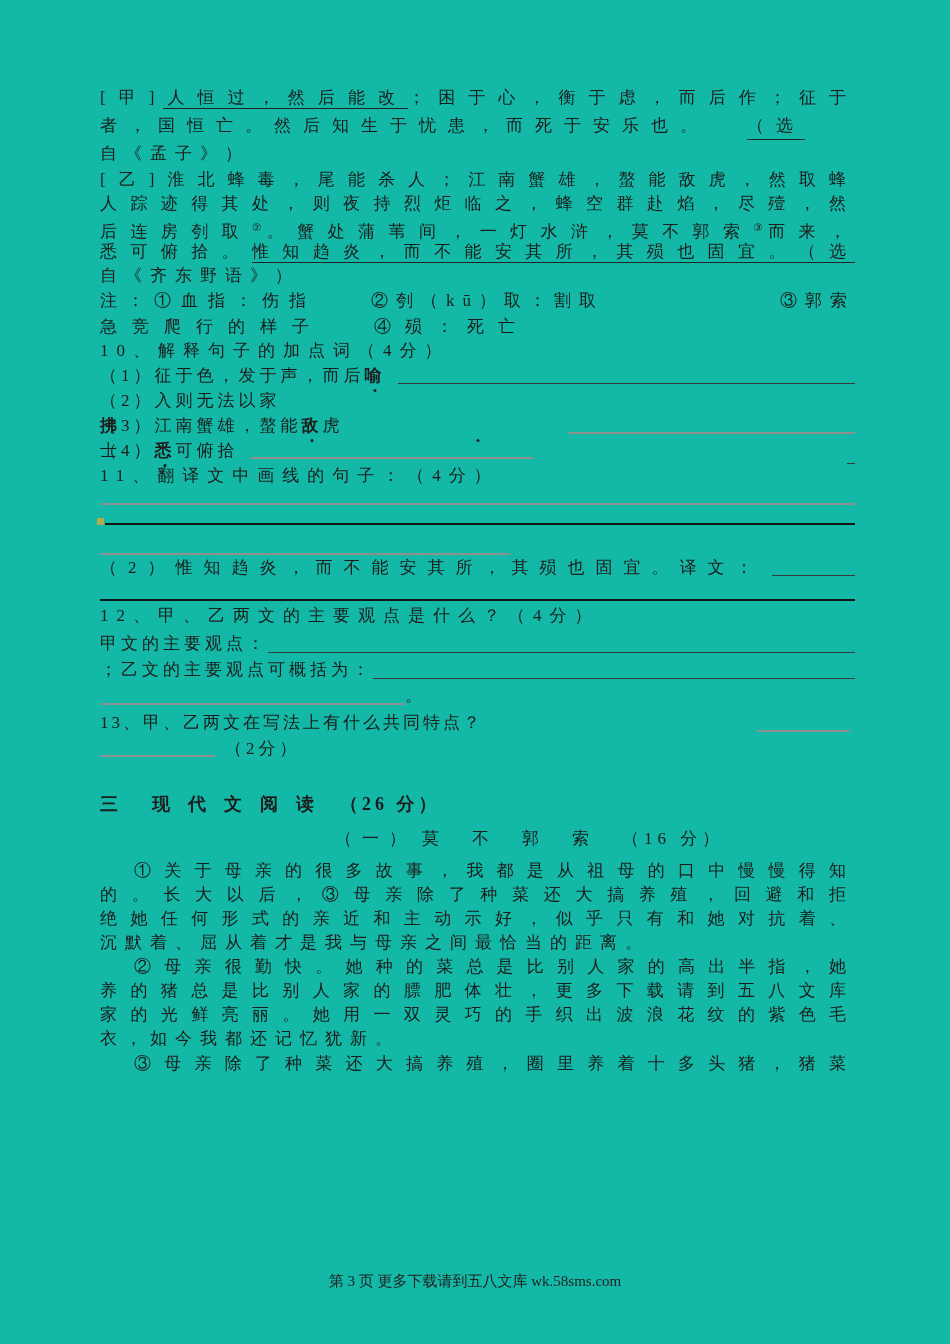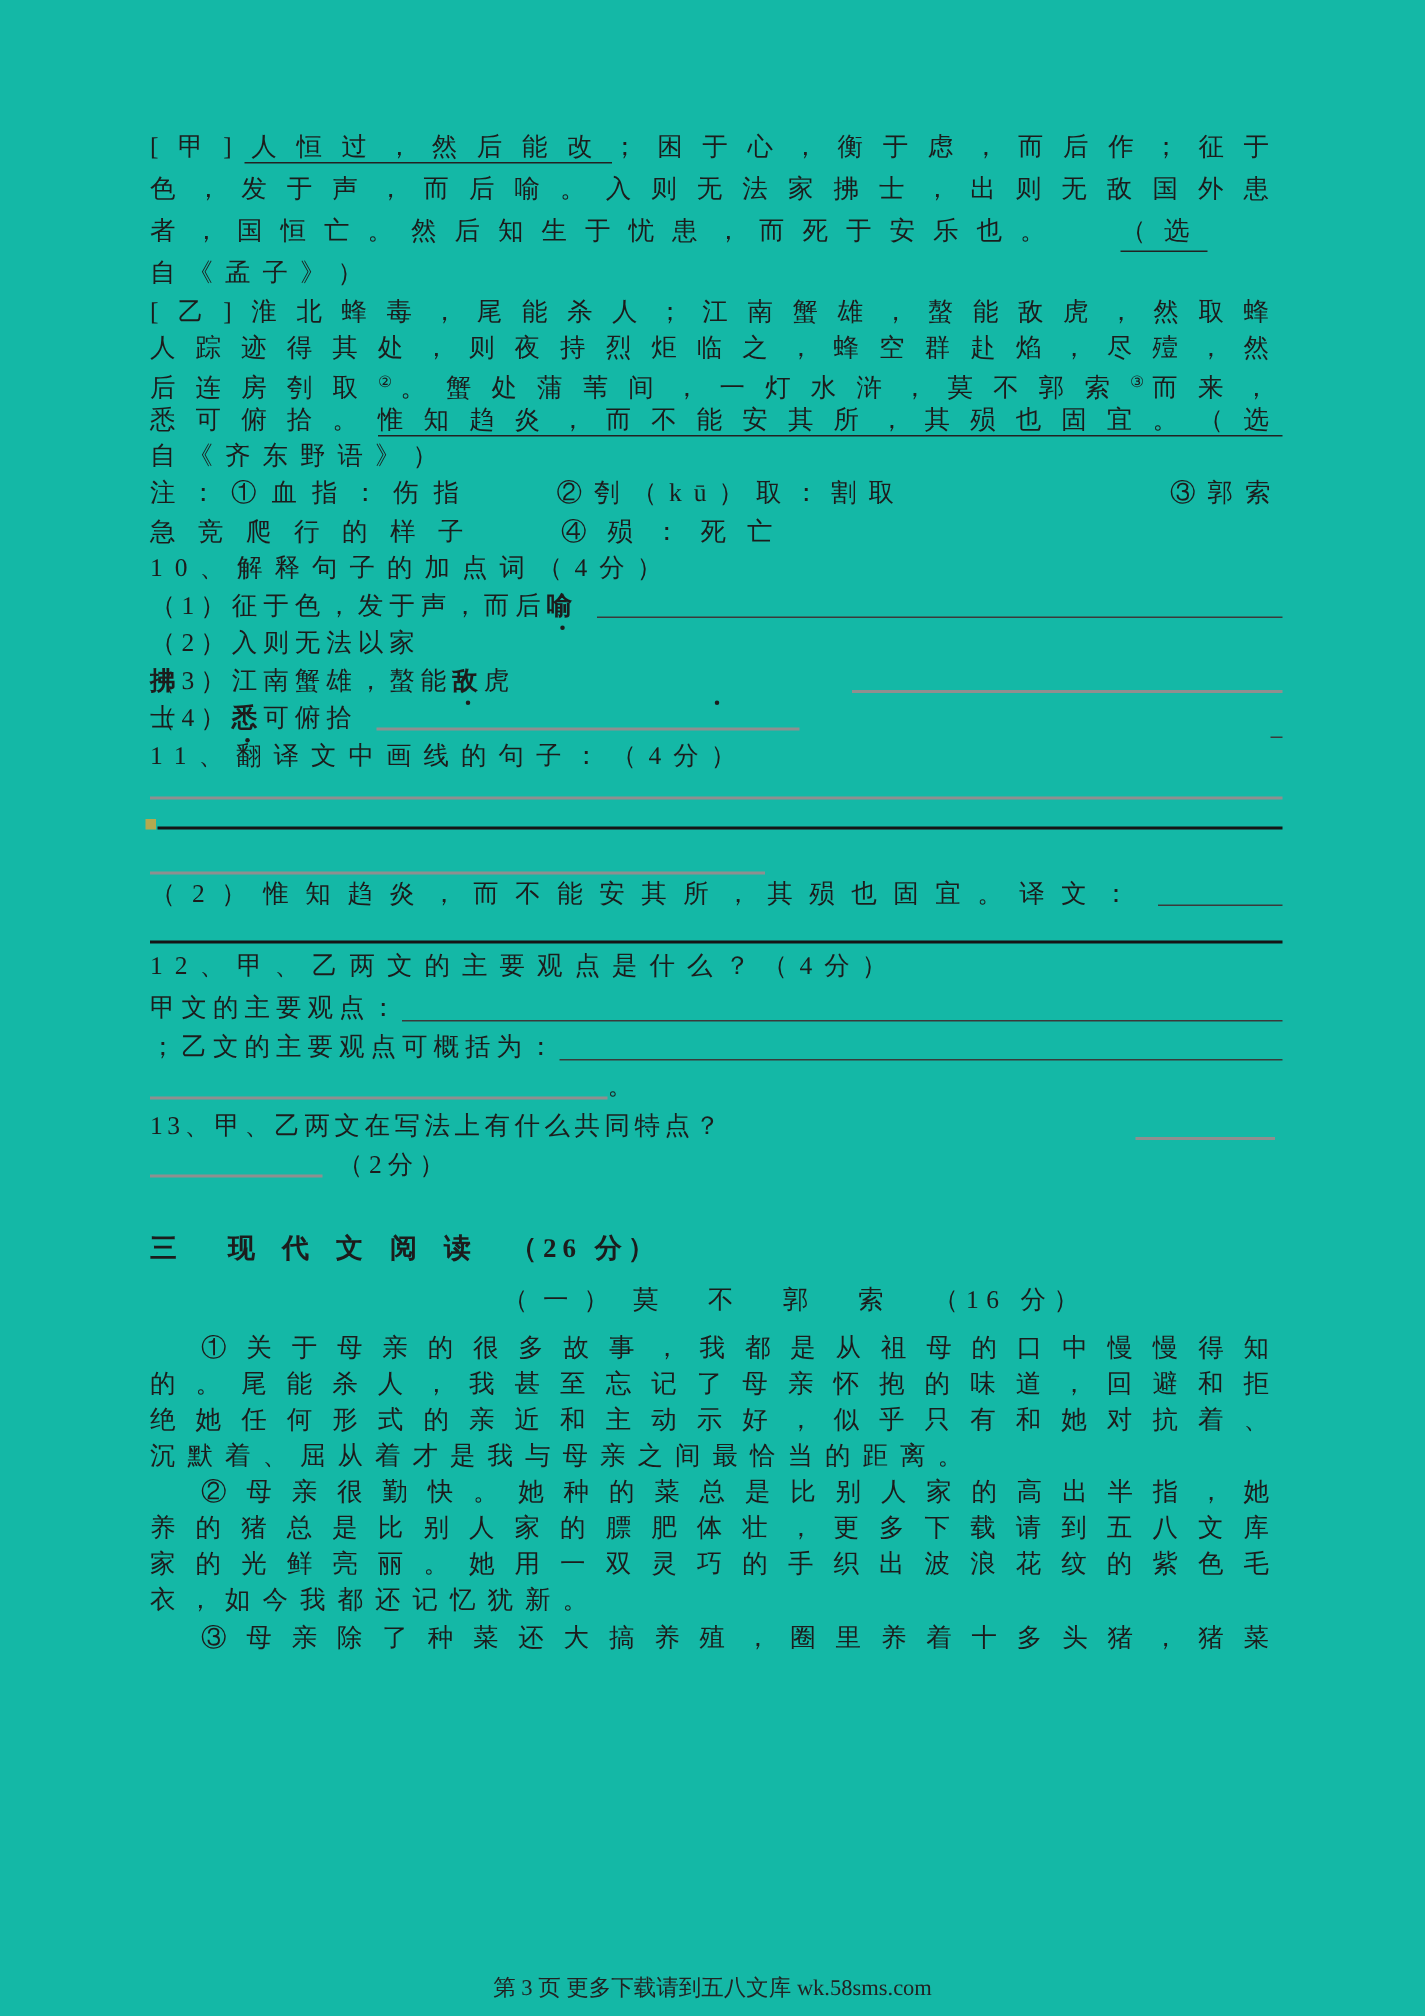--- a/index.html
+++ b/index.html
@@ -46,31 +46,30 @@
   .row.fu .fill{margin-bottom:1px;}
   .fill.g{border-bottom:2px solid #8f8f8f;}
   .fill.k{border-bottom:2px solid #151515;}
   .gap{flex:0 0 auto;display:inline-block;}
   .grow{flex-grow:1;}
   .sq{
     flex:0 0 auto;width:7px;height:7px;background:#b3a94f;
     align-self:flex-end;margin:0 1px 1px -3px;
   }
   .footer{
-    position:absolute;left:0;right:0;top:1316px;
+    position:absolute;left:0;right:0;top:1272px;
     text-align:center;font-size:15px;color:#222;letter-spacing:0;
   }
 </style>
 </head>
 <body>
 
 <div class="page">
   <div class="content">
       <div class="row j" style="height: 28px; line-height: 28px;"><span class="seg ">[甲]</span><span class="seg u">人恒过，然后能改</span><span class="seg ">；困于心，衡于虑，而后作；征于</span></div>
-      <div class="row j" style="height: 28px; line-height: 28px;"><span class="seg ">色，发于声，而后喻。入则无法家拂士，出则无敌国外患</span></div>
       <div class="row f" style="height: 28px; line-height: 28px;">
         <span class="seg " style="letter-spacing: 12px;">者，国恒亡。然后知生于忧患，而死于安乐也。</span>
         <span class="gap grow"></span>
         <span class="seg u" style="letter-spacing: 12px;">（选</span>
         <span class="gap" style="width: 50px;"></span>
       </div>
       <div class="row l" style="height: 28px; line-height: 28px;"><span class="seg ">自《孟子》）</span></div>
       <div class="row j" style="height: 24px; line-height: 24px;"><span class="seg ">[乙]淮北蜂毒，尾能杀人；江南蟹雄，螯能敌虎，然取蜂</span></div>
       <div class="row j" style="height: 24px; line-height: 24px;"><span class="seg ">人踪迹得其处，则夜持烈炬临之，蜂空群赴焰，尽殪，然</span></div>
       <div class="row j" style="height: 24px; line-height: 24px;"><span class="seg ">后连房刳取</span><span class="seg s">②</span><span class="seg ">。蟹处蒲苇间，一灯水浒，莫不郭索</span><span class="seg s">③</span><span class="seg ">而来，</span></div>
@@ -174,21 +173,21 @@
       </div>
       <div class="row f" style="height: 40px; line-height: 40px;">
         <span class="gap" style="width: 235px;"></span>
         <span class="seg " style="letter-spacing: 10px;">（一）</span>
         <span class="gap" style="width: 6px;"></span>
         <span class="seg " style="letter-spacing: 33px;">莫不郭索</span>
         <span class="seg " style="letter-spacing: 5px;">（16 分）</span>
         <span class="gap grow"></span>
       </div>
       <div class="row j" style="height: 24px; line-height: 24px; text-indent: 34px;"><span class="seg ">①关于母亲的很多故事，我都是从祖母的口中慢慢得知</span></div>
-      <div class="row j" style="height: 24px; line-height: 24px;"><span class="seg ">的。尾能杀人，我甚至忘记了母亲怀抱的味道，回避和拒</span></div>
+      <div class="row j" style="height: 24px; line-height: 24px;"><span class="seg ">的。长大以后，③母亲除了种菜还大搞养殖，回避和拒</span></div>
       <div class="row j" style="height: 24px; line-height: 24px;"><span class="seg ">绝她任何形式的亲近和主动示好，似乎只有和她对抗着、</span></div>
       <div class="row l" style="height: 24px; line-height: 24px;"><span class="seg ">沉默着、屈从着才是我与母亲之间最恰当的距离。</span></div>
       <div class="row j" style="height: 24px; line-height: 24px; text-indent: 34px;"><span class="seg ">②母亲很勤快。她种的菜总是比别人家的高出半指，她</span></div>
       <div class="row j" style="height: 24px; line-height: 24px;"><span class="seg ">养的猪总是比别人家的膘肥体壮，更多下载请到五八文库</span></div>
       <div class="row j" style="height: 24px; line-height: 24px;"><span class="seg ">家的光鲜亮丽。她用一双灵巧的手织出波浪花纹的紫色毛</span></div>
       <div class="row l" style="height: 24px; line-height: 24px;"><span class="seg ">衣，如今我都还记忆犹新。</span></div>
       <div class="row j" style="height: 25px; line-height: 25px; text-indent: 34px;"><span class="seg ">③母亲除了种菜还大搞养殖，圈里养着十多头猪，猪菜</span></div>
     </div>
   <div class="footer">第 3 页 更多下载请到五八文库 wk.58sms.com</div>
 </div>

